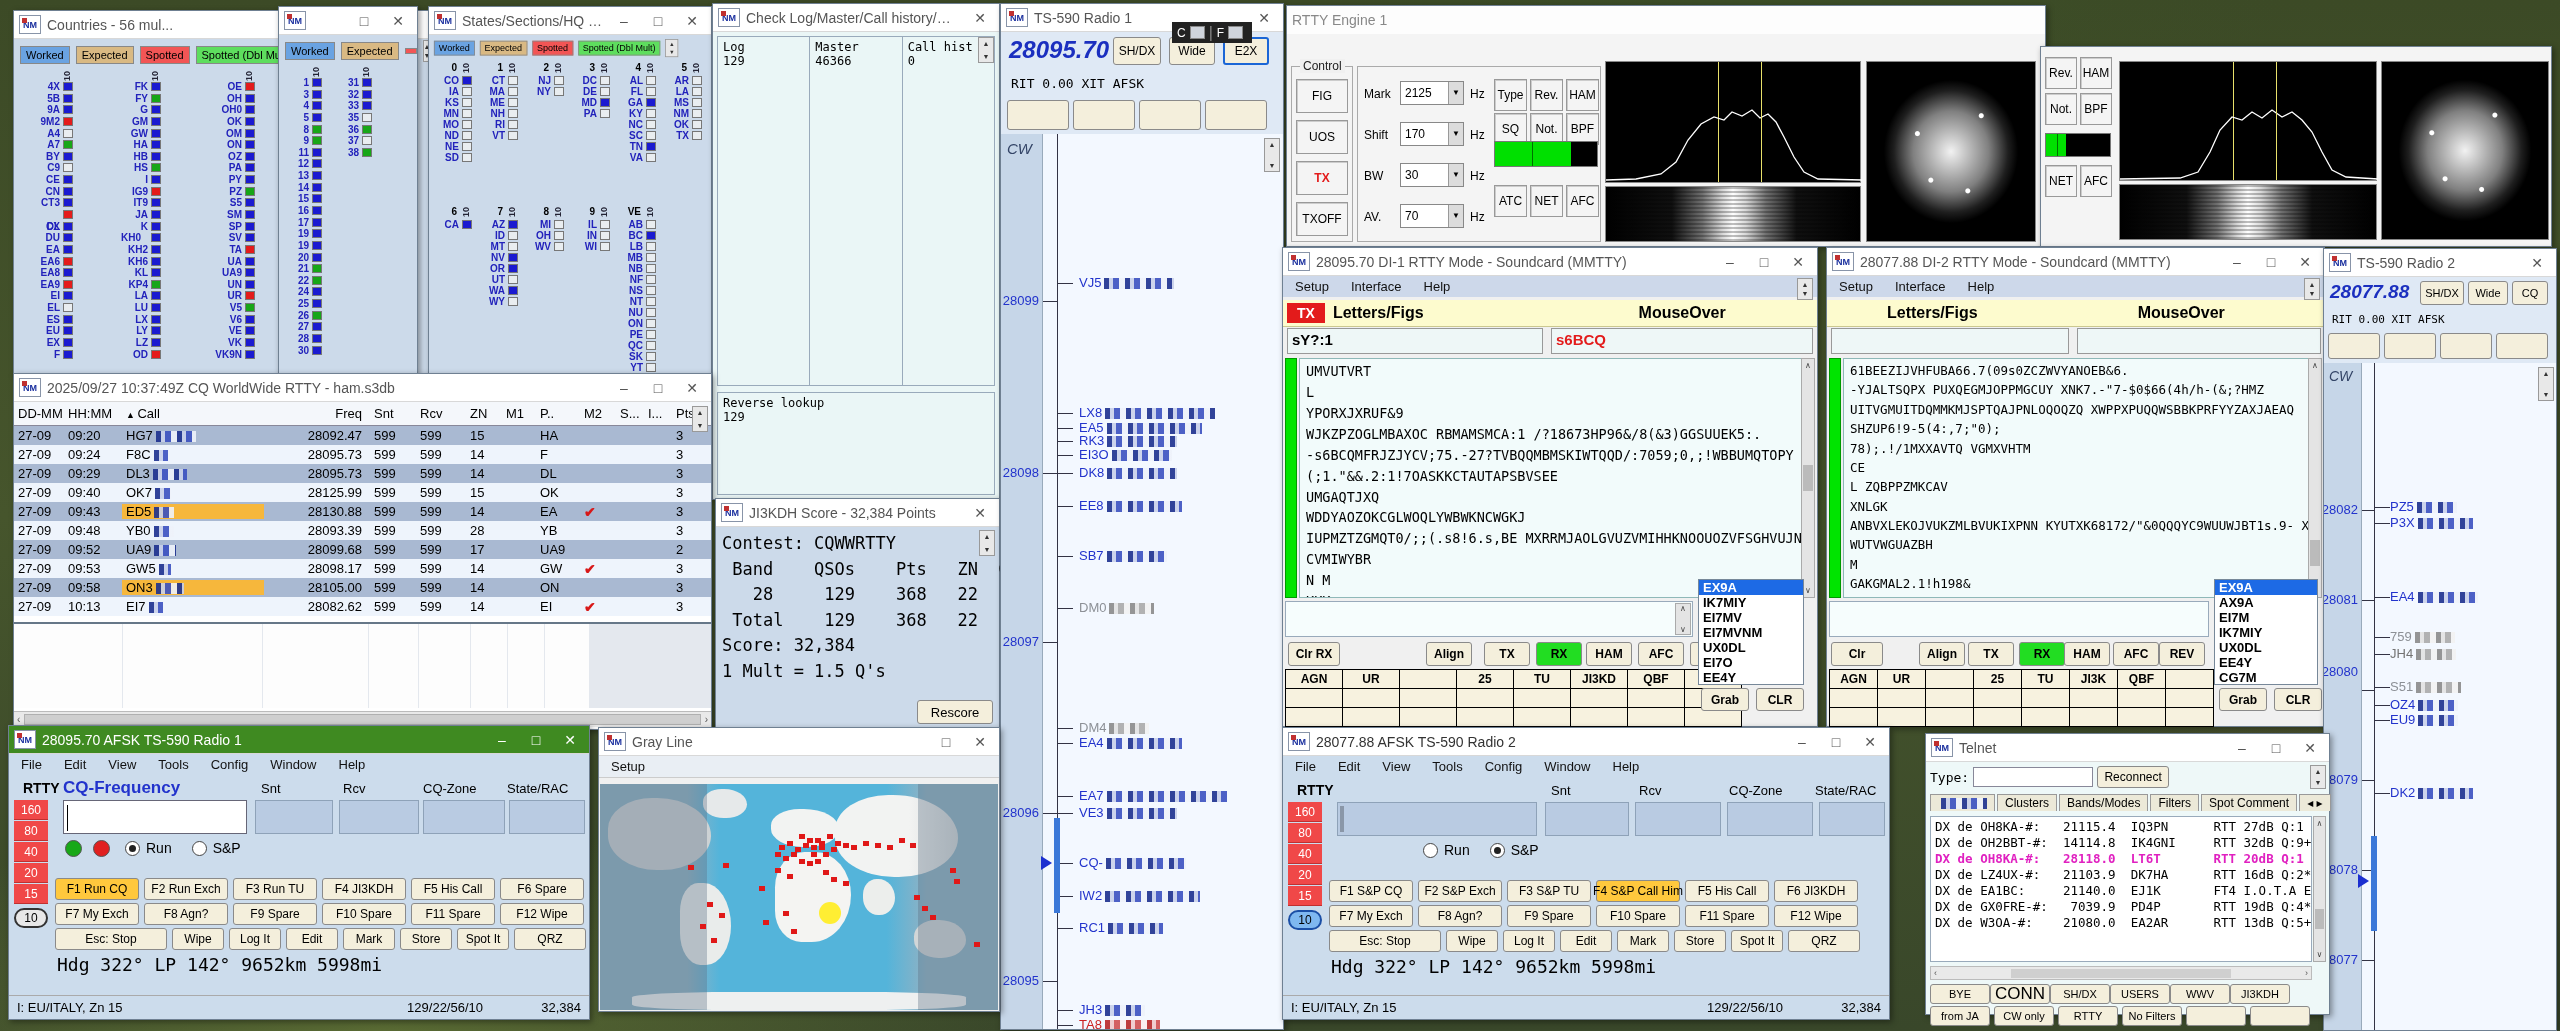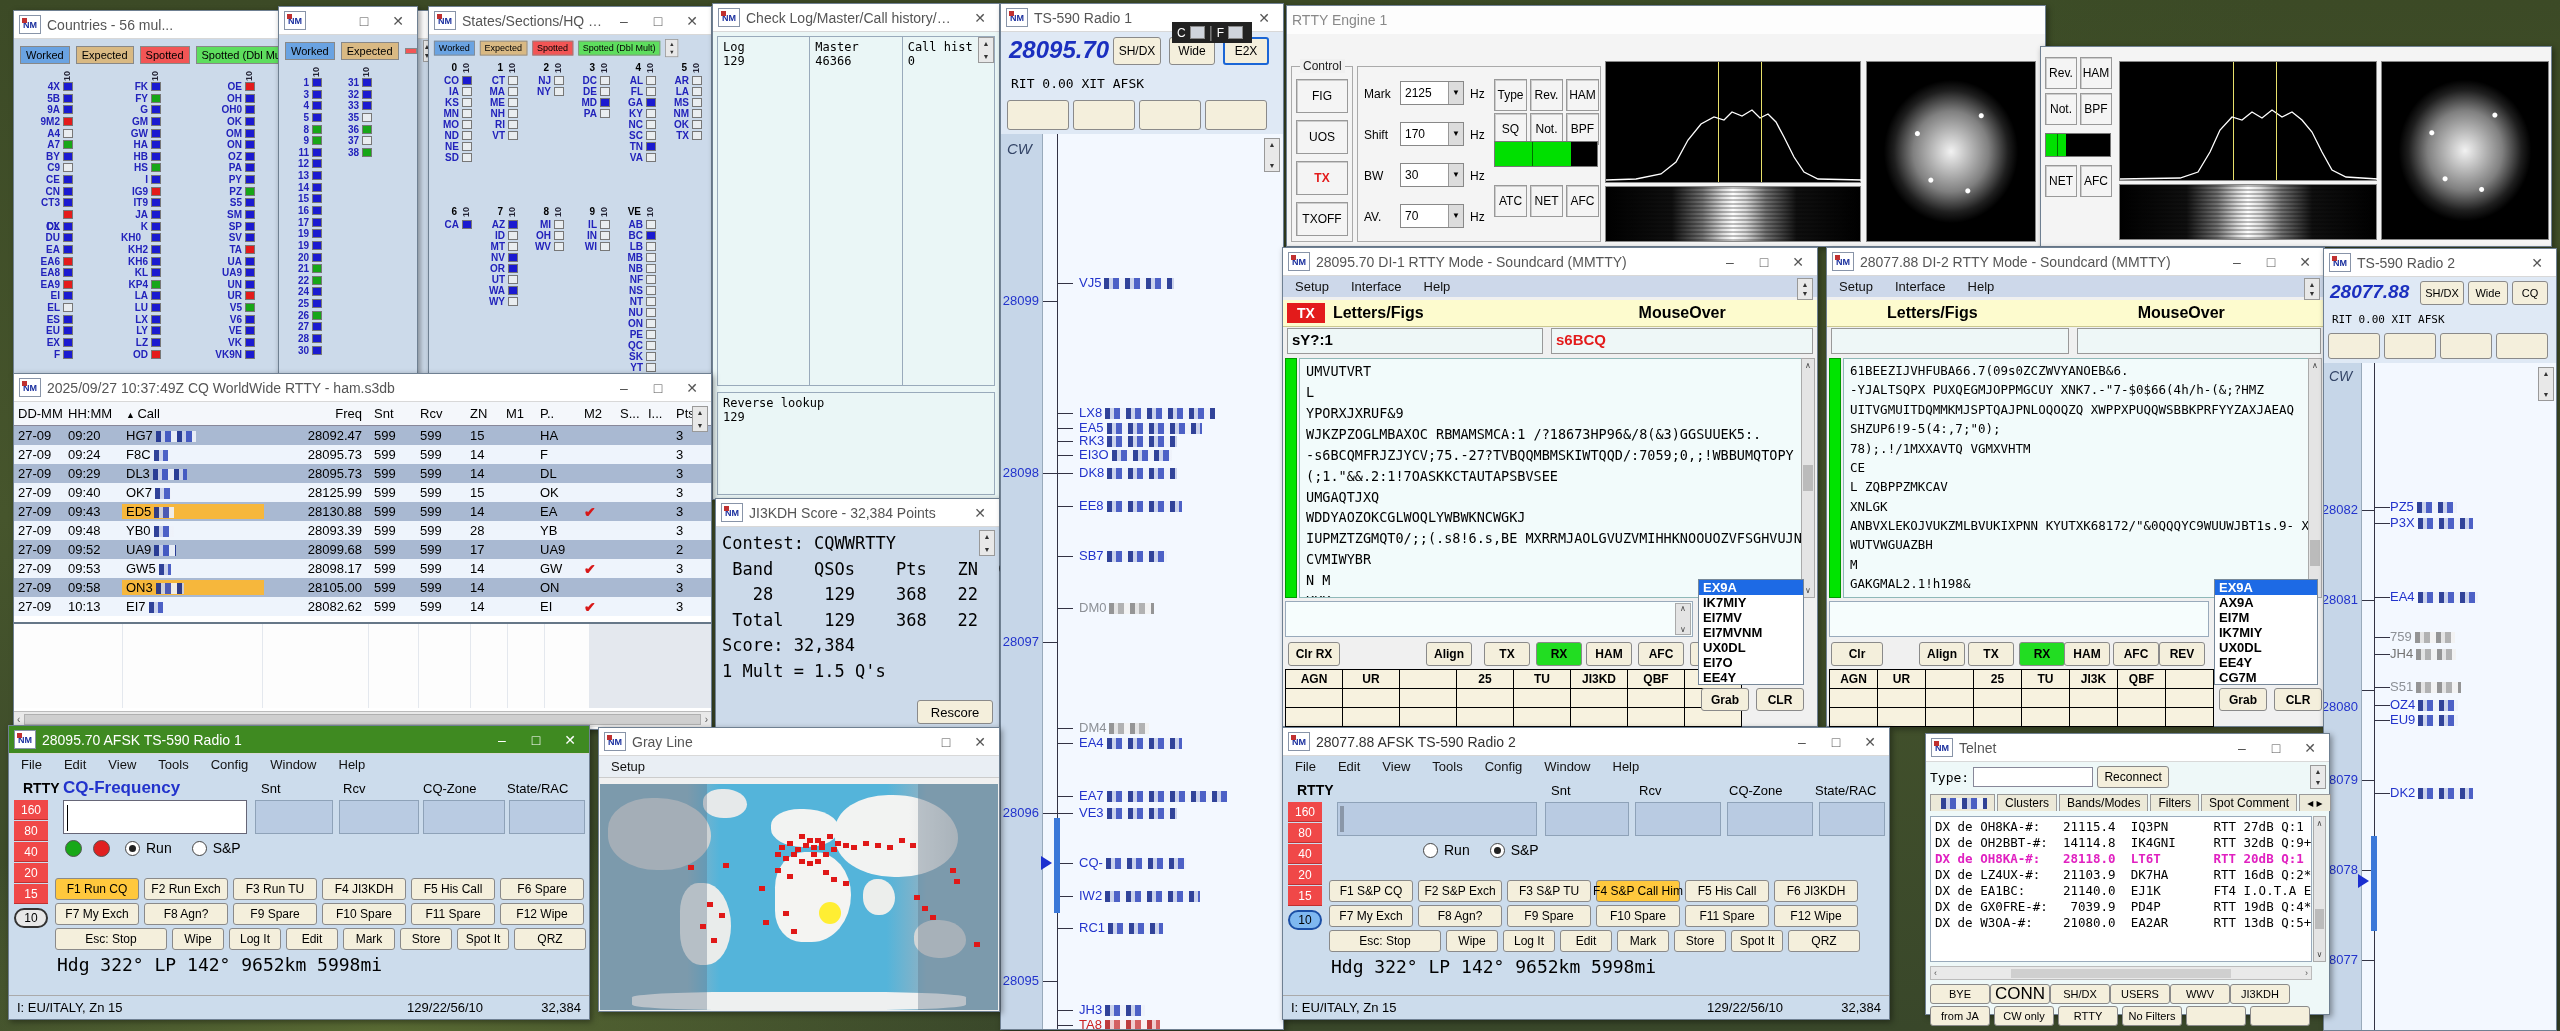--- a/index.html
+++ b/index.html
@@ -1554,21 +1554,21 @@
     <div class="axis" style="left:50px"></div>
     <div style="position:absolute;left:5px;top:5px;font-style:italic;font-size:14px;color:#334466">CW</div>
     <div class="spin" style="position:absolute;right:2px;top:4px;height:34px">
         <span>▲</span>
         <span>▼</span>
       </div>
   <div class="flab" style="right: 198px; left: auto; top: 139px;">28082</div>
       <div class="tick" style="left: 38px; width: 12px; top: 147px;"></div>
       <div class="flab" style="right: 198px; left: auto; top: 229px;">28081</div>
       <div class="tick" style="left: 38px; width: 12px; top: 237px;"></div>
-      <div class="flab" style="right: 198px; left: auto; top: 336px;">28080</div>
+      <div class="flab" style="right: 198px; left: auto; top: 301px;">28080</div>
       <div class="tick" style="left: 38px; width: 12px; top: 327px;"></div>
       <div class="flab" style="right: 198px; left: auto; top: 409px;">28079</div>
       <div class="tick" style="left: 38px; width: 12px; top: 417px;"></div>
       <div class="flab" style="right: 198px; left: auto; top: 499px;">28078</div>
       <div class="tick" style="left: 38px; width: 12px; top: 507px;"></div>
       <div class="flab" style="right: 198px; left: auto; top: 589px;">28077</div>
       <div class="tick" style="left: 38px; width: 12px; top: 597px;"></div>
       <div class="tick" style="left: 50px; width: 16px; top: 144px;"></div>
       <div class="spot" style="left: 66px; top: 136px; color: rgb(34, 51, 204);">PZ5<span class="px" style="width: 40px;"></span></div>
       <div class="tick" style="left: 50px; width: 16px; top: 160px;"></div>

